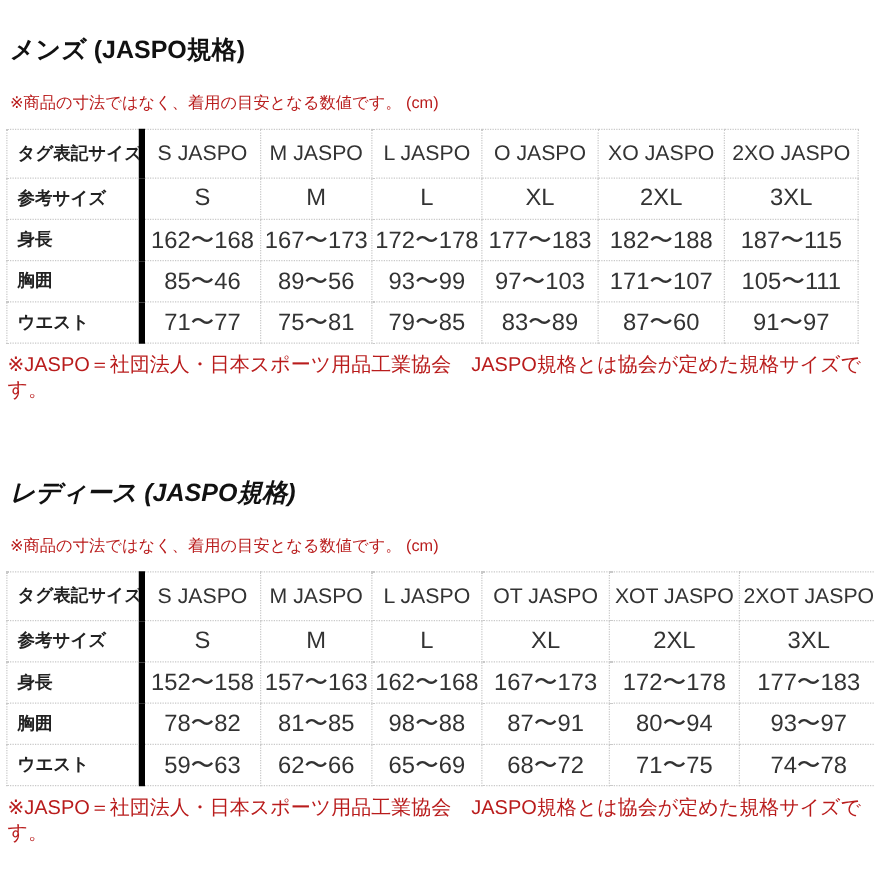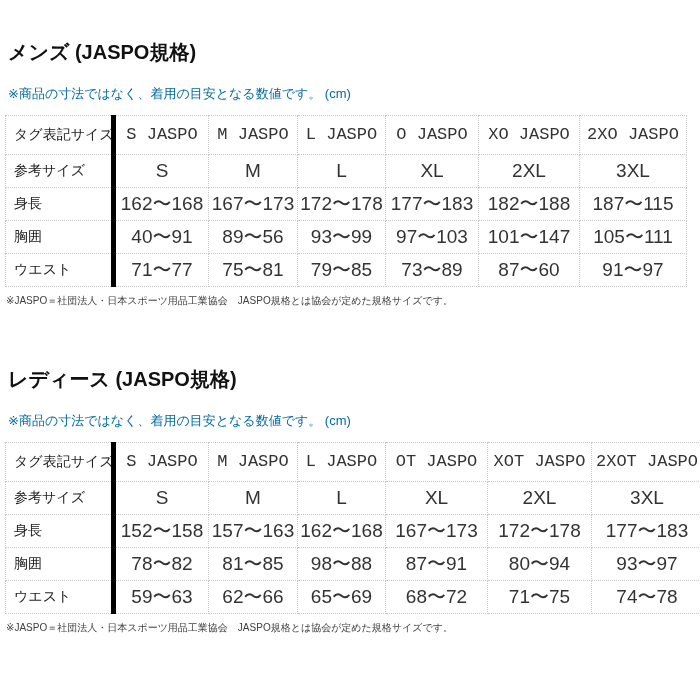--- a/index.html
+++ b/index.html
@@ -14,62 +14,62 @@
     color: #333333;
     overflow: hidden;
   }
   .section-title {
     font-size: 20px;
     font-weight: bold;
     color: #111111;
     margin: 0 0 0 8px;
     line-height: 1.25;
   }
-  .sec-men .section-title { margin-top: 40px; }
-  .sec-ladies .section-title { margin-top: 60px; }
+  .sec-men .section-title { margin-top: 28px; }
+  .sec-ladies .section-title { margin-top: 60px; font-style: italic; }
   .note {
     font-size: 13px;
-    color: #0369a1;
+    color: #b91c1c;
     margin: 21px 0 0 8px;
     line-height: 1.2;
   }
   table.size-table {
     border-collapse: collapse;
     table-layout: fixed;
     margin: 13px 0 0 5px;
     background: #ffffff;
   }
   table.men-table { width: 681px; }
   table.ladies-table { width: 697px; }
   .size-table th, .size-table td {
     border: 1px dotted #c9c9c9;
     vertical-align: middle;
     overflow: hidden;
     white-space: nowrap;
   }
   .size-table th.row-label {
     border-right: 5px solid #000000;
     font-size: 14px;
-    font-weight: normal;
+    font-weight: bold;
     color: #222222;
     text-align: left;
     padding: 0 0 0 8px;
   }
   .size-table td.cell {
     text-align: center;
     font-size: 19px;
     color: #333333;
     padding: 0;
   }
   tr.tag-row th, tr.tag-row td { height: 38px; }
-  tr.tag-row td.cell { font-size: 17px; font-family: Liberation Mono, monospace; }
+  tr.tag-row td.cell { font-size: 17px; }
   tr.data-row th, tr.data-row td { height: 32px; }
   .footnote {
-    font-size: 10px;
-    color: #404040;
+    font-size: 16px;
+    color: #b91c1c;
     margin: 8px 0 0 6px;
     line-height: 1.25;
   }
 </style>
 </head>
 <body>
 
 <section class="sec-men">
   <h2 class="section-title">メンズ (JASPO規格)</h2>
   <p class="note">※商品の寸法ではなく、着用の目安となる数値です。 (cm)</p>
@@ -107,33 +107,33 @@
         <th class="row-label">身長</th>
         <td class="cell">162〜168</td>
         <td class="cell">167〜173</td>
         <td class="cell">172〜178</td>
         <td class="cell">177〜183</td>
         <td class="cell">182〜188</td>
         <td class="cell">187〜115</td>
       </tr>
       <tr class="data-row">
         <th class="row-label">胸囲</th>
-        <td class="cell">40〜91</td>
+        <td class="cell">85〜46</td>
         <td class="cell">89〜56</td>
         <td class="cell">93〜99</td>
         <td class="cell">97〜103</td>
-        <td class="cell">101〜147</td>
+        <td class="cell">171〜107</td>
         <td class="cell">105〜111</td>
       </tr>
       <tr class="data-row">
         <th class="row-label">ウエスト</th>
         <td class="cell">71〜77</td>
         <td class="cell">75〜81</td>
         <td class="cell">79〜85</td>
-        <td class="cell">73〜89</td>
+        <td class="cell">83〜89</td>
         <td class="cell">87〜60</td>
         <td class="cell">91〜97</td>
       </tr>
     </tbody>
   </table>
 
   <p class="footnote">※JASPO＝社団法人・日本スポーツ用品工業協会　JASPO規格とは協会が定めた規格サイズです。</p>
 </section>
 
 <section class="sec-ladies">

